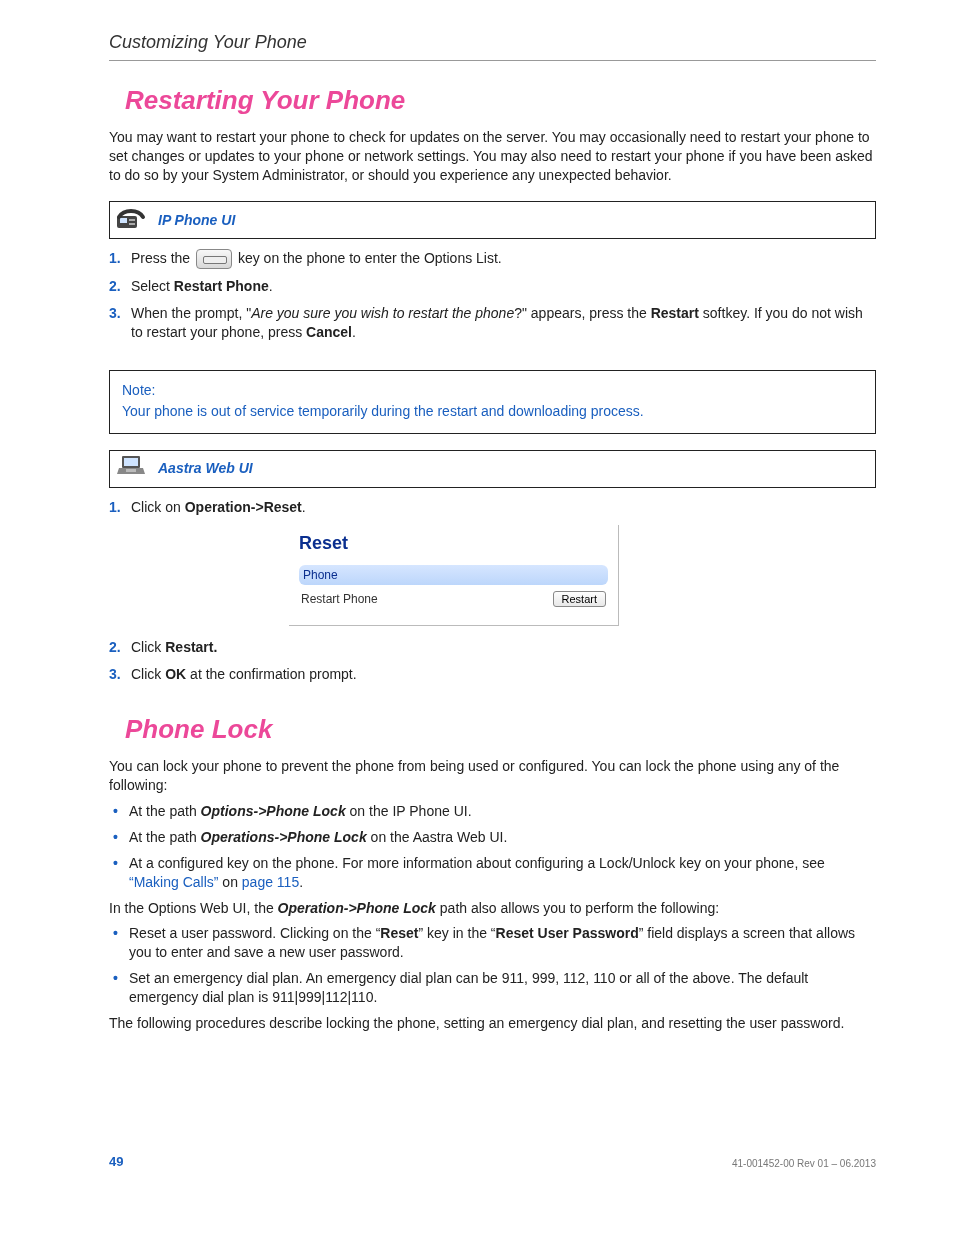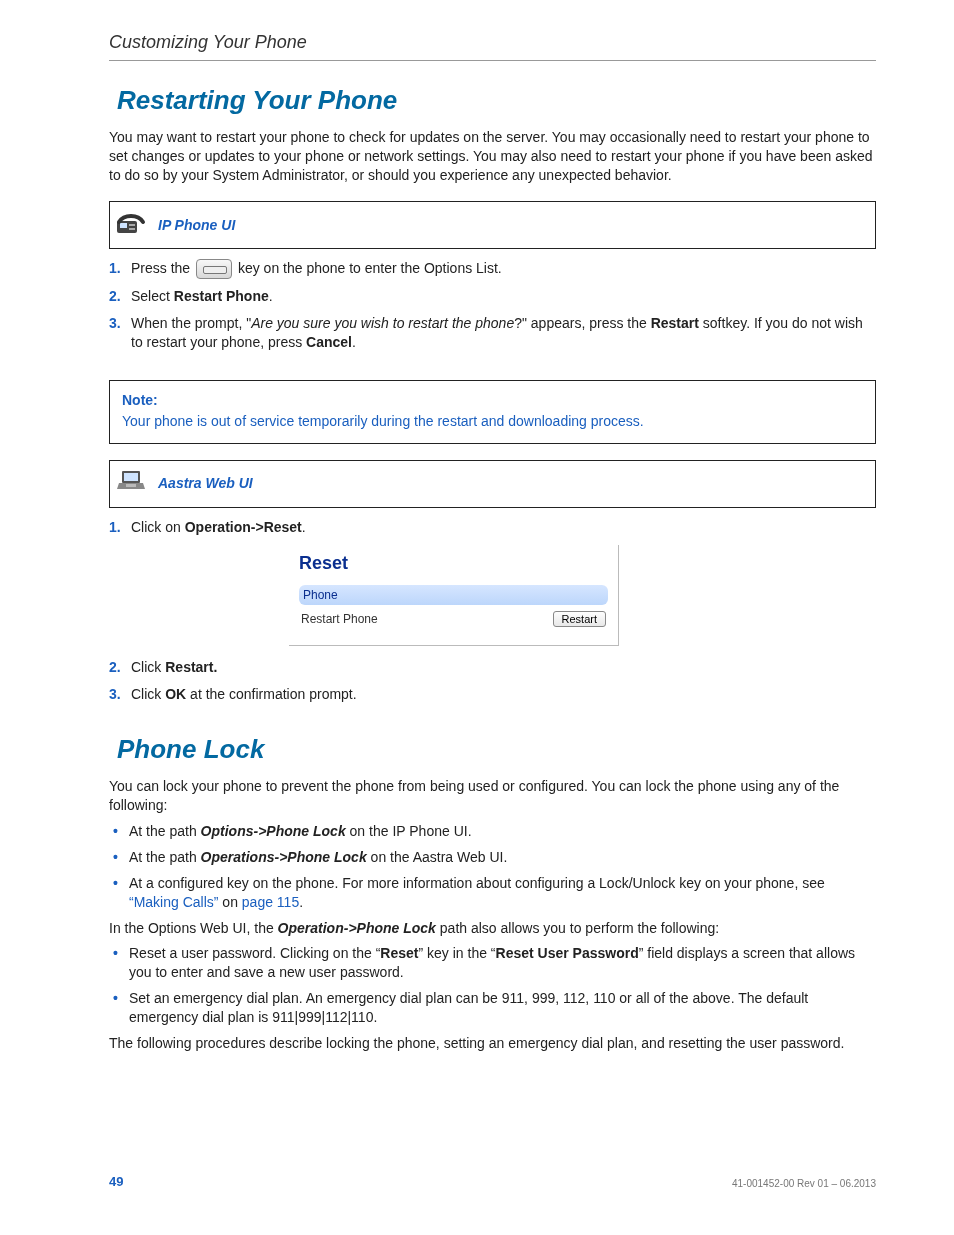--- a/index.html
+++ b/index.html
@@ -20,37 +20,37 @@
     font-size: 18px;
     color: #333;
     margin-bottom: 6px;
   }
   .head-rule {
     border: none;
     border-top: 1px solid #999;
     margin-bottom: 22px;
   }
   h1.section {
-    color: #0369a1;
+    color: #ec4899;
     font-style: italic;
     font-weight: 700;
     font-size: 26px;
-    margin: 12px 0 10px 8px;
+    margin: 12px 0 10px 16px;
   }
   p.body {
     margin: 6px 0;
   }
   .callout {
     border: 1px solid #222;
     margin: 16px 0 10px 0;
     padding: 4px 6px 4px 6px;
     display: flex;
     align-items: center;
     gap: 12px;
-    height: 48px;
+    height: 38px;
   }
   .callout .label {
     color: #1a5fbf;
     font-weight: 700;
     font-style: italic;
     font-size: 14px;
   }
   .phone-icon {
     width: 30px; height: 24px;
     display: inline-block;
@@ -92,21 +92,21 @@
     border-radius: 2px;
     background: #eee;
   }
   .note-box {
     border: 1px solid #222;
     padding: 10px 12px 12px 12px;
     margin: 28px 0 16px 0;
   }
   .note-box .note-title {
     color: #1a5fbf;
-    font-weight: 700;
+    font-weight: 400;
     font-size: 14px;
     margin-bottom: 2px;
   }
   .note-box .note-body {
     color: #1a5fbf;
     font-size: 14px;
   }
   .screenshot-wrap {
     margin: 6px 0 12px 180px;
     width: 330px;

